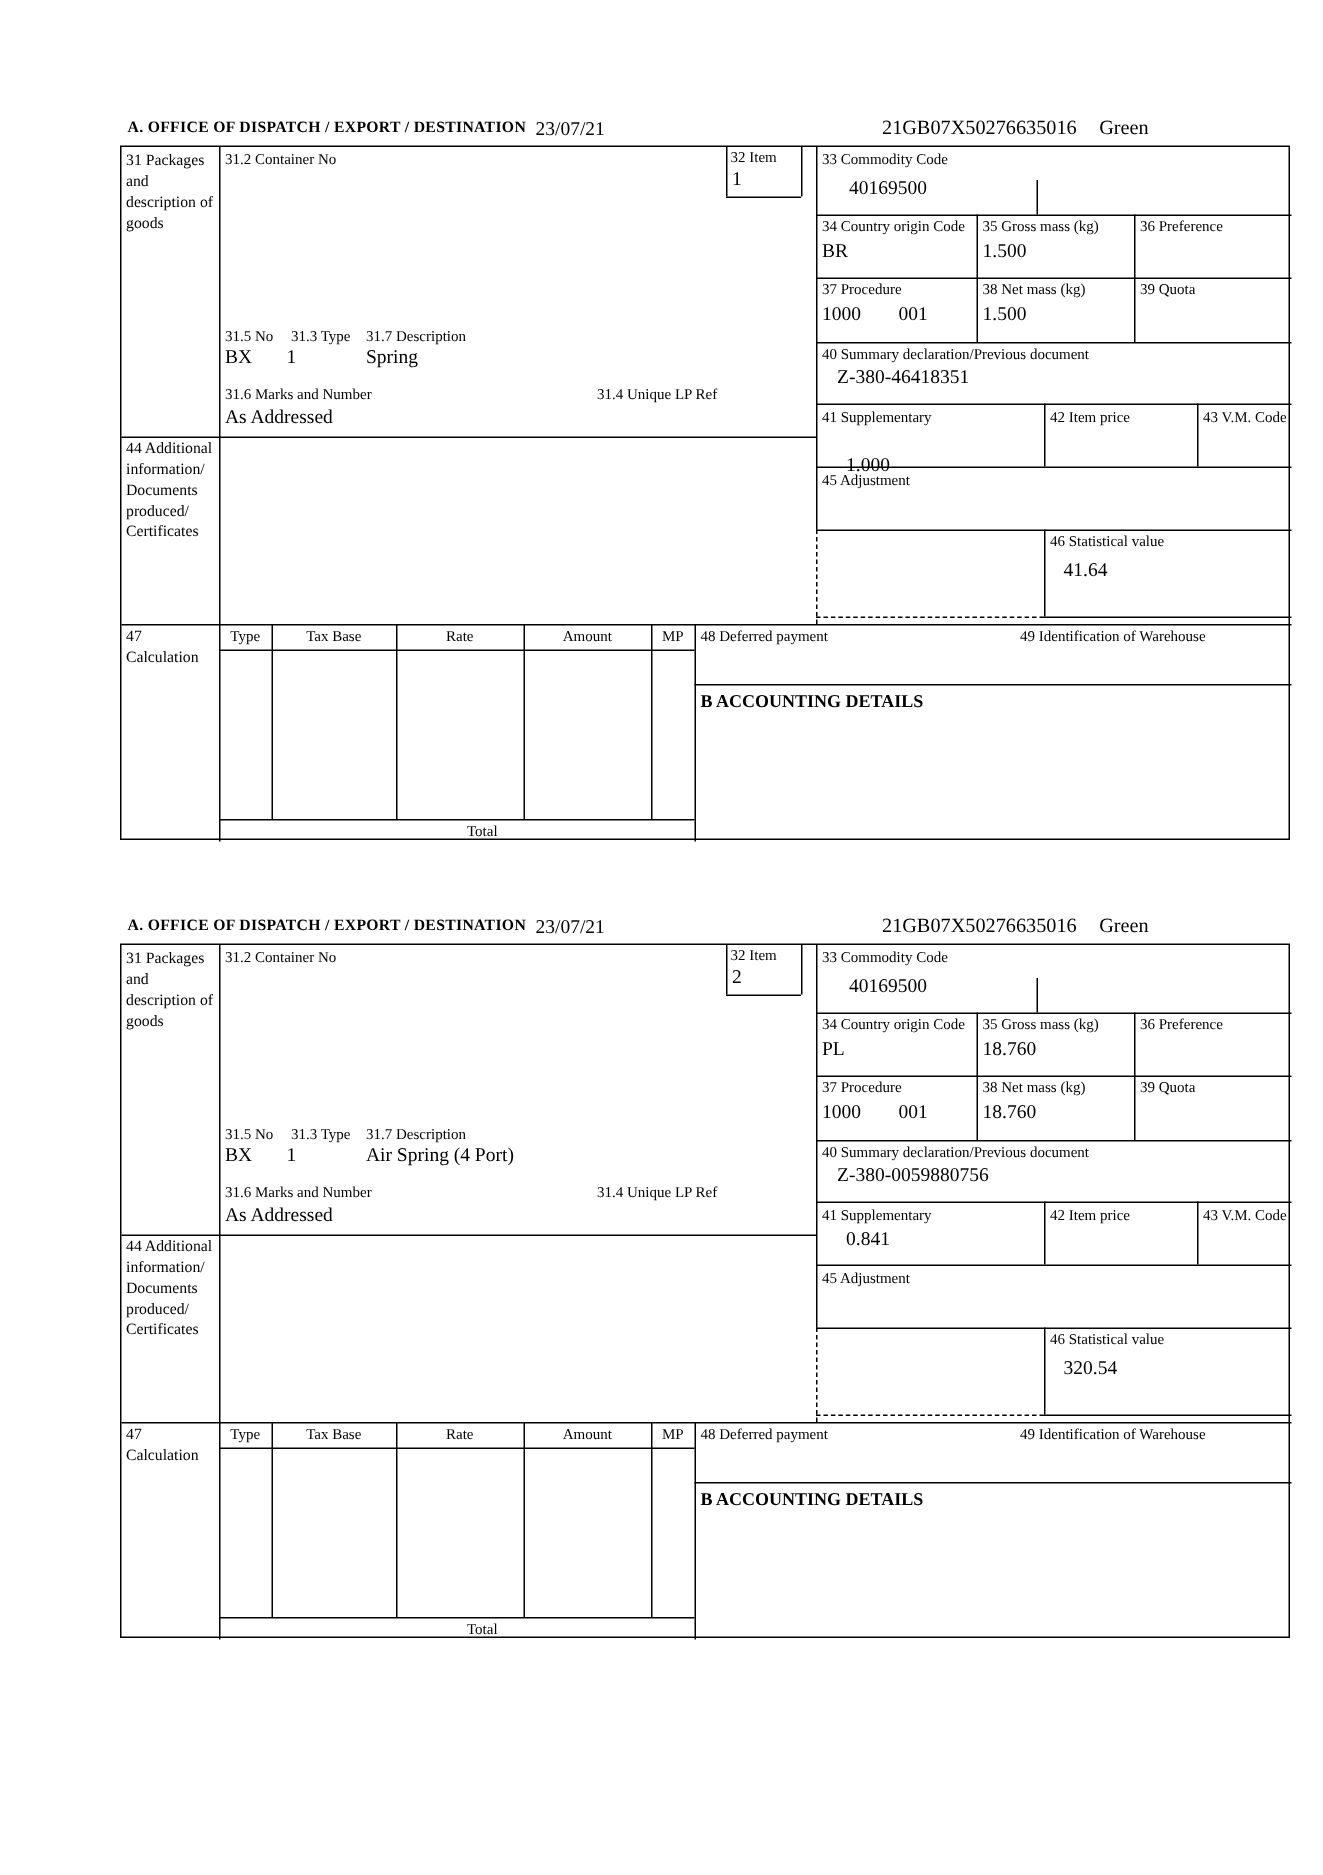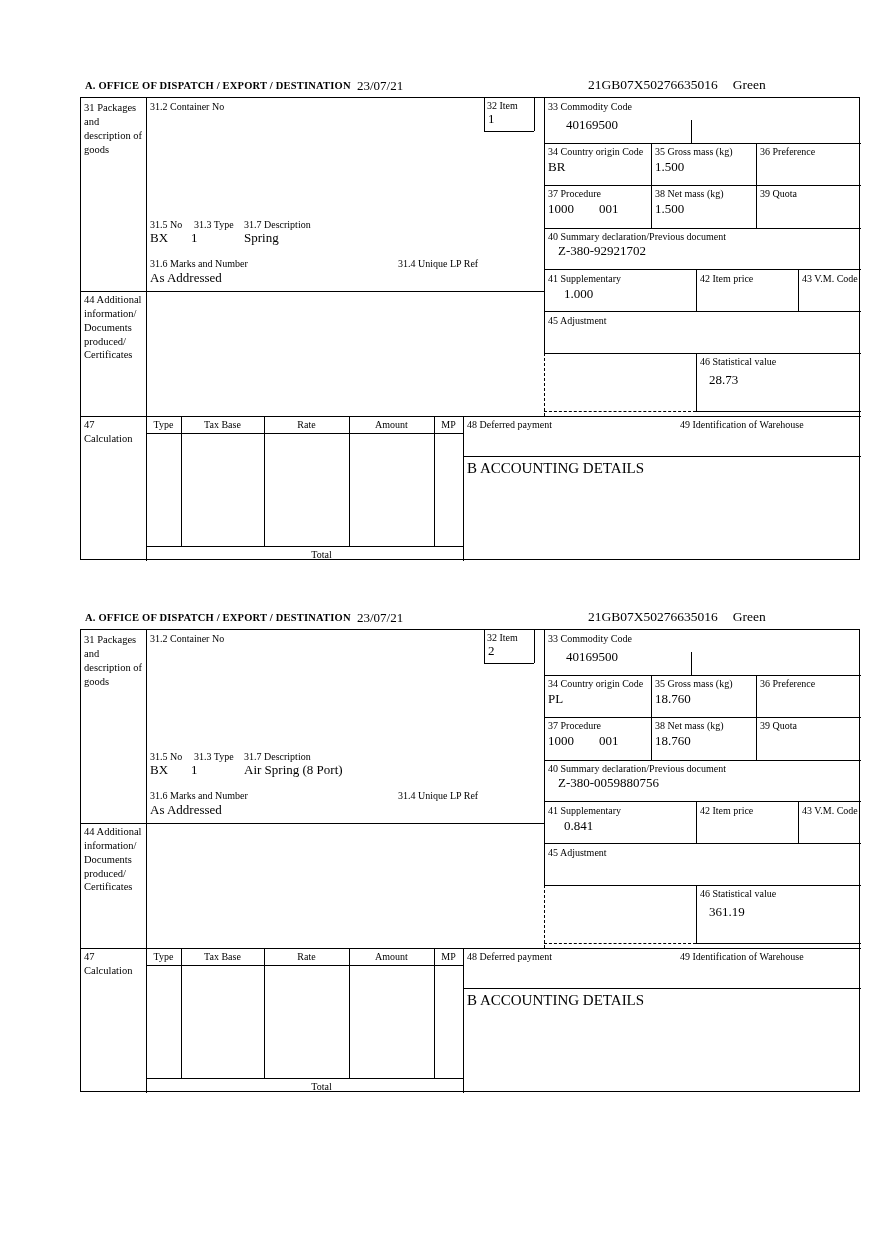--- a/index.html
+++ b/index.html
@@ -13,21 +13,21 @@
   .mrn .status{margin-left:15px}
   .box{position:absolute;left:0;top:20px;width:780px;height:463px;border:1px solid #000}
   .hl{position:absolute;border-top:1px solid #000;height:0;display:block}
   .vl{position:absolute;border-left:1px solid #000;width:0;display:block}
   .hl.dash{border-top:1px dashed #000}
   .vl.dash{border-left:1px dashed #000}
   .lbl{position:absolute;font-size:10px;white-space:nowrap}
   .val{position:absolute;font-size:13px;white-space:nowrap}
   .side{position:absolute;left:3px;width:59px;font-size:10.5px;line-height:1.32}
   .ctr{text-align:center}
-  .acct{position:absolute;font-size:15px;font-weight:normal;white-space:nowrap}
+  .acct{position:absolute;font-size:12px;font-weight:bold;white-space:nowrap}
   .smm{font-size:10px}
 </style>
 </head>
 <body>
 
 <div id="page">
     <div class="section" style="top: 77px;">
   <div class="hdr">
     <span class="office">A.  OFFICE OF DISPATCH / EXPORT / DESTINATION</span>
     <span class="date">23/07/21</span>
@@ -90,28 +90,28 @@
     <div class="lbl" style="left:574px;top:48px">35 Gross mass (kg)</div>
     <div class="val" style="left:574px;top:61px">1.500</div>
     <div class="lbl" style="left:679px;top:48px">36 Preference</div>
     <div class="lbl" style="left:467px;top:90px">37 Procedure</div>
     <div class="val" style="left:467px;top:103px">1000</div>
     <div class="val" style="left:518px;top:103px">001</div>
     <div class="lbl" style="left:574px;top:90px">38 Net mass (kg)</div>
     <div class="val" style="left:574px;top:103px">1.500</div>
     <div class="lbl" style="left:679px;top:90px">39 Quota</div>
     <div class="lbl" style="left:467px;top:133px">40 Summary declaration/Previous document</div>
-    <div class="val" style="left:477px;top:145px">Z-380-92921702</div>
+    <div class="val" style="left:477px;top:145px">Z-380-46418351</div>
     <div class="lbl" style="left:467px;top:175px">41 Supplementary</div>
-    <div class="val" style="left:483px;top:188px">1.000</div>
+    <div class="val" style="left:483px;top:204px">1.000</div>
     <div class="lbl" style="left:619px;top:175px">42 Item price</div>
     <div class="lbl" style="left:721px;top:175px">43 V.M. Code</div>
     <div class="lbl" style="left:467px;top:217px">45 Adjustment</div>
     <div class="lbl" style="left:619px;top:258px">46 Statistical value</div>
-    <div class="val" style="left:628px;top:274px">28.73</div>
+    <div class="val" style="left:628px;top:274px">41.64</div>
 
     <div class="lbl ctr" style="left:65px;top:321px;width:35px">Type</div>
     <div class="lbl ctr" style="left:100px;top:321px;width:83px">Tax Base</div>
     <div class="lbl ctr" style="left:183px;top:321px;width:85px">Rate</div>
     <div class="lbl ctr" style="left:268px;top:321px;width:85px">Amount</div>
     <div class="lbl ctr" style="left:353px;top:321px;width:29px">MP</div>
     <div class="lbl ctr" style="left:198px;top:451px;width:85px">Total</div>
     <div class="lbl" style="left:386px;top:321px">48 Deferred payment</div>
     <div class="lbl" style="left:599px;top:321px">49 Identification of Warehouse</div>
     <div class="acct" style="left:386px;top:362px">B ACCOUNTING DETAILS</div>
@@ -161,21 +161,21 @@
     <div class="side" style="top:320px">47 Calculation</div>
 
     <div class="lbl" style="left:69px;top:3px">31.2 Container No</div>
     <div class="lbl smm" style="left:406px;top:2px">32 Item</div>
     <div class="val" style="left:407px;top:13px">2</div>
     <div class="lbl" style="left:69px;top:121px">31.5 No</div>
     <div class="lbl" style="left:113px;top:121px">31.3 Type</div>
     <div class="lbl" style="left:163px;top:121px">31.7 Description</div>
     <div class="val" style="left:69px;top:132px">BX</div>
     <div class="val" style="left:110px;top:132px">1</div>
-    <div class="val" style="left:163px;top:132px">Air Spring (8 Port)</div>
+    <div class="val" style="left:163px;top:132px">Air Spring (4 Port)</div>
     <div class="lbl" style="left:69px;top:160px">31.6 Marks and Number</div>
     <div class="lbl" style="left:317px;top:160px">31.4 Unique LP Ref</div>
     <div class="val" style="left:69px;top:172px">As Addressed</div>
 
     <div class="lbl" style="left:467px;top:3px">33 Commodity Code</div>
     <div class="val" style="left:485px;top:19px">40169500</div>
     <div class="lbl" style="left:467px;top:48px">34 Country origin Code</div>
     <div class="val" style="left:467px;top:61px">PL</div>
     <div class="lbl" style="left:574px;top:48px">35 Gross mass (kg)</div>
     <div class="val" style="left:574px;top:61px">18.760</div>
@@ -187,21 +187,21 @@
     <div class="val" style="left:574px;top:103px">18.760</div>
     <div class="lbl" style="left:679px;top:90px">39 Quota</div>
     <div class="lbl" style="left:467px;top:133px">40 Summary declaration/Previous document</div>
     <div class="val" style="left:477px;top:145px">Z-380-0059880756</div>
     <div class="lbl" style="left:467px;top:175px">41 Supplementary</div>
     <div class="val" style="left:483px;top:188px">0.841</div>
     <div class="lbl" style="left:619px;top:175px">42 Item price</div>
     <div class="lbl" style="left:721px;top:175px">43 V.M. Code</div>
     <div class="lbl" style="left:467px;top:217px">45 Adjustment</div>
     <div class="lbl" style="left:619px;top:258px">46 Statistical value</div>
-    <div class="val" style="left:628px;top:274px">361.19</div>
+    <div class="val" style="left:628px;top:274px">320.54</div>
 
     <div class="lbl ctr" style="left:65px;top:321px;width:35px">Type</div>
     <div class="lbl ctr" style="left:100px;top:321px;width:83px">Tax Base</div>
     <div class="lbl ctr" style="left:183px;top:321px;width:85px">Rate</div>
     <div class="lbl ctr" style="left:268px;top:321px;width:85px">Amount</div>
     <div class="lbl ctr" style="left:353px;top:321px;width:29px">MP</div>
     <div class="lbl ctr" style="left:198px;top:451px;width:85px">Total</div>
     <div class="lbl" style="left:386px;top:321px">48 Deferred payment</div>
     <div class="lbl" style="left:599px;top:321px">49 Identification of Warehouse</div>
     <div class="acct" style="left:386px;top:362px">B ACCOUNTING DETAILS</div>

